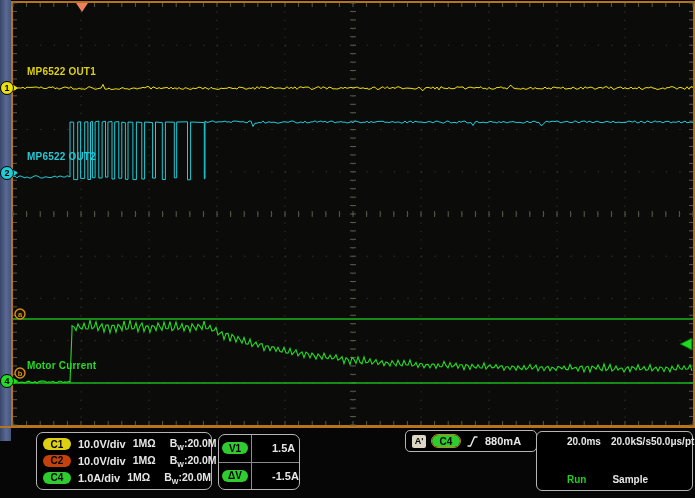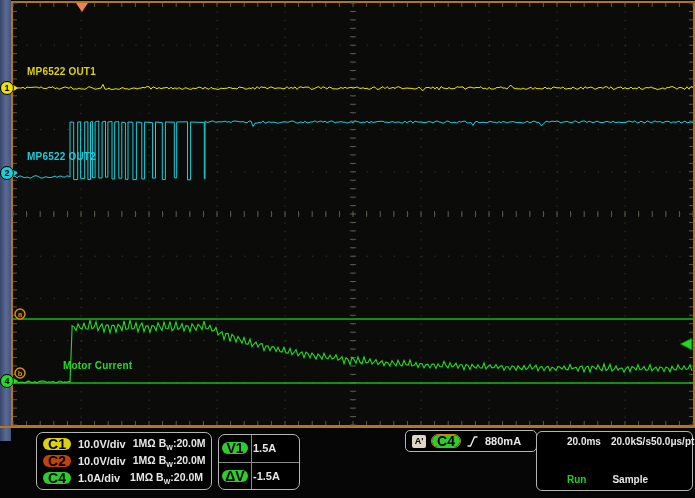--- a/index.html
+++ b/index.html
@@ -9,39 +9,39 @@
   }
   .strip{position:absolute;left:0;top:0;width:11px;height:441px;
     background:linear-gradient(90deg,#38466a,#5a6a94 55%,#46547c);}
   .plot-frame{position:absolute;left:11px;top:1px;width:684px;height:426px;
     box-sizing:border-box;border:2px solid #b8741a;background:#0b0b09;}
   #wave{position:absolute;left:0;top:0;}
   .bottom-line{position:absolute;left:0;top:426px;width:695px;height:2px;background:#b8741a;}
   .lbl{position:absolute;font-size:10px;font-weight:bold;letter-spacing:.2px;}
   .lbl1{left:27px;top:66px;color:#ddd014;}
   .lbl2{left:27px;top:151px;color:#24c8d4;}
-  .lbl4{left:27px;top:360px;color:#28d828;margin-left:36px;}
+  .lbl4{left:27px;top:360px;color:#28d828;}
   .box{position:absolute;background:#000;border:1px solid #b5b5b5;border-radius:7px;
     box-sizing:border-box;color:#e6e6e6;}
   .pill{display:inline-flex;align-items:center;justify-content:center;
-    width:28px;height:12px;border-radius:7px;font-size:14px;font-weight:bold;color:#000;flex:none;}
+    width:28px;height:12px;border-radius:7px;font-size:10px;font-weight:bold;color:#000;flex:none;}
   
   .ch-box{left:36px;top:432px;width:176px;height:58px;padding:3px 6px;
     display:flex;flex-direction:column;justify-content:space-around;}
   .crow{display:flex;align-items:center;gap:7px;height:16px;}
   .scale{font-size:11px;font-weight:bold;width:62px;}
-  .impgrp{margin-left:auto;font-size:10.5px;font-weight:bold;display:flex;gap:3px;padding-right:2px;}
+  .impgrp{margin-left:auto;font-size:10.5px;font-weight:bold;display:flex;gap:14px;padding-right:2px;}
   .impgrp sub{font-size:7px;}
   
   .cur-box{left:218px;top:434px;width:82px;height:56px;display:flex;flex-direction:column;}
   .cur-row{display:flex;align-items:center;flex:1;border-bottom:1px solid #8a8a8a;}
   .cur-row:last-child{border-bottom:none;}
   .cur-row .pill{margin:0 3px;width:26px;}
   .cur-val{flex:1;align-self:stretch;display:flex;align-items:center;
-    border-left:1px solid #8a8a8a;padding-left:1px;font-size:11px;font-weight:bold;}
+    border-left:1px solid #8a8a8a;padding-left:20px;font-size:11px;font-weight:bold;}
   
   .trig-box{left:405px;top:430px;width:132px;height:22px;border-radius:5px;
     display:flex;align-items:center;gap:6px;padding:0 6px;}
   .abadge{display:inline-flex;align-items:center;justify-content:center;width:14px;height:13px;
     background:#ded6c4;color:#000;font-size:9px;font-weight:bold;border-radius:2px;flex:none;}
   .trig-src{outline:1px solid #c08020;}
   .slope{display:inline-flex;flex:none;}
   .tlevel{font-size:11px;font-weight:bold;}
   
   .tb-box{left:536px;top:431px;width:157px;height:60px;border-radius:6px;

